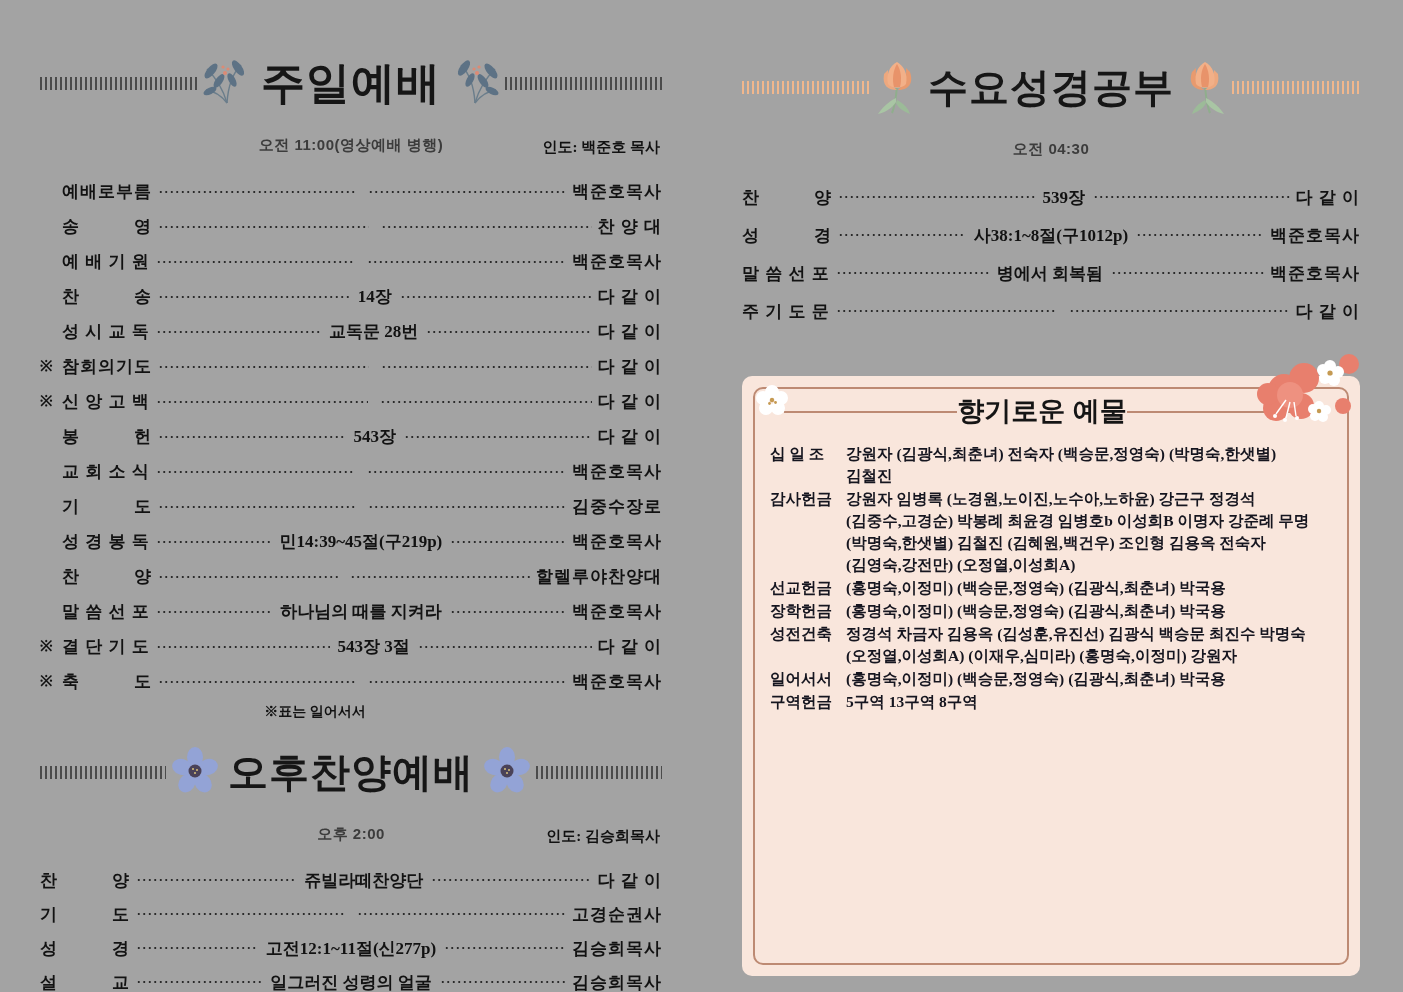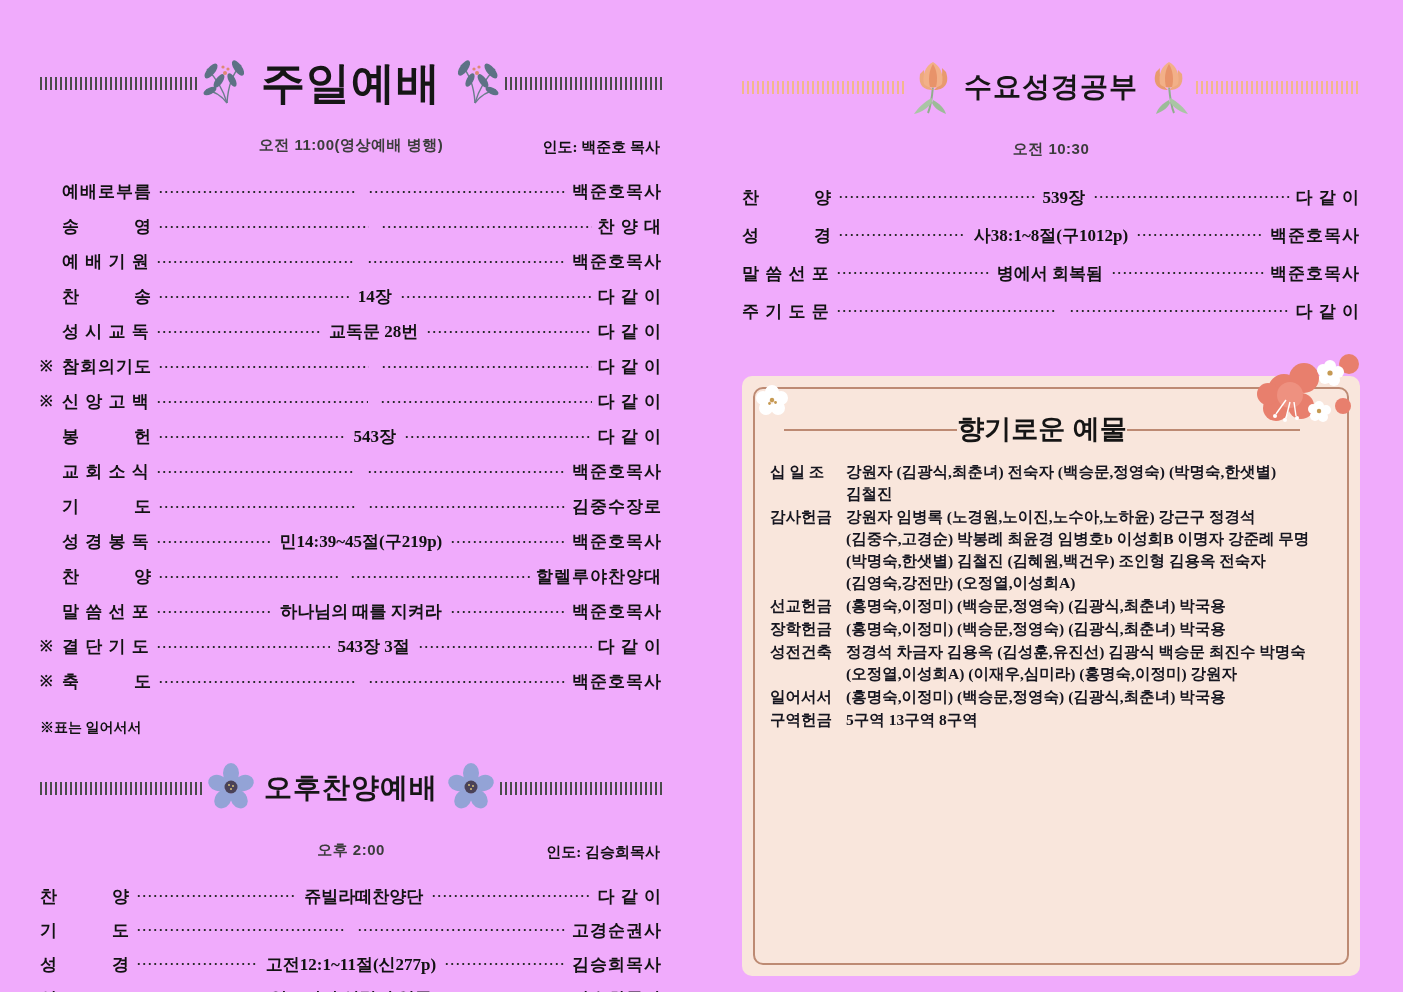--- a/index.html
+++ b/index.html
@@ -1,52 +1,52 @@
 <!DOCTYPE html>
 <html style="--stripe_dark: #4b4b4b; --stripe_orange: #f2b78c; --box_bg: #f9e6dc; --box_border: #bd8a73; --coral: #e87f6d; --leaf_blue: #5d7285; --flower_blue: #93a3d6; --flower_orange: #efa277;"><head>
 <meta charset="utf-8">
 <style>
   html,body{margin:0;padding:0;background:#ffffff;}
-  .sheet{position:relative;width:1403px;height:992px;background:#f0abfc;overflow:hidden;
+  .sheet{position:relative;width:1403px;height:992px;background:#a3a3a3;overflow:hidden;
          font-family:"Liberation Serif",serif;color:#121212;text-decoration:underline;}
   .page{position:absolute;top:0;}
   .page-left{left:40px;width:622px;padding-top:50px;}
   .page-right{left:742px;width:618px;padding-top:54px;}
 
   
   .svc-hdr{display:flex;align-items:center;gap:4px;height:66px;}
   .stripes{flex:1;height:13px;background:repeating-linear-gradient(90deg,var(--stripe_dark,#4b4b4b) 0 2px,transparent 2px 5px);}
   .page-right .stripes{background:repeating-linear-gradient(90deg,var(--stripe_orange,#f2b78c) 0 2px,transparent 2px 5px);}
   .svc-title{font:800 44px/1 "Liberation Sans",sans-serif;letter-spacing:1px;color:#161616;margin:0 4px;white-space:nowrap;}
-  .afternoon .svc-title,.wednesday .svc-title{font-size:28px;}
+  .afternoon .svc-title,.wednesday .svc-title{font-size:40px;}
   .mirror{transform:scaleX(-1);}
   .subrow{position:relative;height:26px;margin-top:16px;}
   .time{position:absolute;left:50%;transform:translateX(-50%);font:600 15px/26px "Liberation Sans",sans-serif;color:#3c3c3c;letter-spacing:.5px;white-space:nowrap;}
   .leader{position:absolute;right:2px;top:2px;font:700 15px/26px "Liberation Serif",serif;color:#111;white-space:pre;}
 
   
   .rows{margin-top:16px;}
   .row{display:flex;align-items:center;height:35px;font:700 17px/1 "Liberation Serif",serif;color:#121212;}
   .afternoon .row{height:34px;}
   .wednesday .row{height:38px;}
   .star{flex:none;width:22px;font-size:15px;}
   .lbl{flex:none;white-space:pre;letter-spacing:1px;}
   .ctr{flex:none;white-space:pre;padding:0 2px;}
   .ctr:empty{display:none;}
   .rgt{flex:none;white-space:pre;letter-spacing:1px;}
   .dots{flex:1;height:14px;margin:0 6px;
         background-image:radial-gradient(circle,#2a2a2a 1.15px,transparent 1.35px);
         background-size:5.5px 14px;background-repeat:repeat-x;background-position:left center;}
-  .footnote{margin-top:22px;padding-right:72px;text-align:left;font:700 14px/1 "Liberation Serif",serif;}
+  .footnote{margin-top:6px;padding-right:72px;text-align:center;font:700 14px/1 "Liberation Serif",serif;}
   .afternoon{margin-top:20px;}
 
   
   .obox{position:relative;margin-top:46px;min-height:600px;background:var(--box_bg,#f9e6dc);border-radius:10px;}
   .obox::before{content:"";position:absolute;inset:11px;border:2px solid var(--box_border,#bd8a73);border-radius:10px;pointer-events:none;}
-  .otitle-row{position:relative;z-index:1;display:flex;align-items:center;gap:0;padding:40px 60px 6px 42px;justify-content:center;}
+  .otitle-row{position:relative;z-index:1;display:flex;align-items:center;gap:0;padding:22px 60px 6px 42px;justify-content:center;}
   .oline{flex:1;height:2px;background:var(--box_border,#bd8a73);}
   .otitle{font:800 27px/1 "Liberation Sans",sans-serif;color:#151515;white-space:nowrap;margin:0;}
   .entries{position:relative;z-index:1;padding:12px 36px 0 28px;display:flex;flex-direction:column;gap:1px;}
   .entry{display:flex;font:700 15.5px/22px "Liberation Serif",serif;color:#15151f;}
   .olabel{flex:none;width:76px;white-space:pre;}
   .otext{flex:1;white-space:pre-wrap;}
   .tl-flower{position:absolute;left:8px;top:4px;z-index:2;}
   .tr-flowers{position:absolute;right:-6px;top:-28px;z-index:2;}
 </style>
 </head>
@@ -330,21 +330,21 @@
             <path d="M23 44 C30 48 34 52 36 58 C28 55 24 51 22 47 Z" fill="#9cbb98"></path>
             <path d="M10 18 C8 30 14 34 23 34 C18 30 14 24 14 14 Z" fill="#eda87e"></path>
             <path d="M36 16 C40 28 34 34 24 34 C30 29 33 22 32 12 Z" fill="#e89a6e"></path>
             <path d="M23 6 C15 10 12 20 14 28 C18 33 28 33 32 28 C34 18 30 10 23 6 Z" fill="#f2b088"></path>
             <path d="M23 8 C19 14 18 24 20 31 L26 31 C28 23 27 14 23 8 Z" fill="#e8936a"></path>
           </svg>
         </span>
         <span class="stripes"></span>
       </div>
       <div class="subrow">
-        <span class="time">오전 10:30</span>
+        <span class="time">오전 04:30</span>
       </div>
       <div class="rows">
         <div class="row">
             <span class="lbl">찬　　　양</span>
             <span class="dots"></span>
             <span class="ctr">539장</span>
             <span class="dots"></span>
             <span class="rgt">다 같 이</span>
           </div>
         <div class="row">

